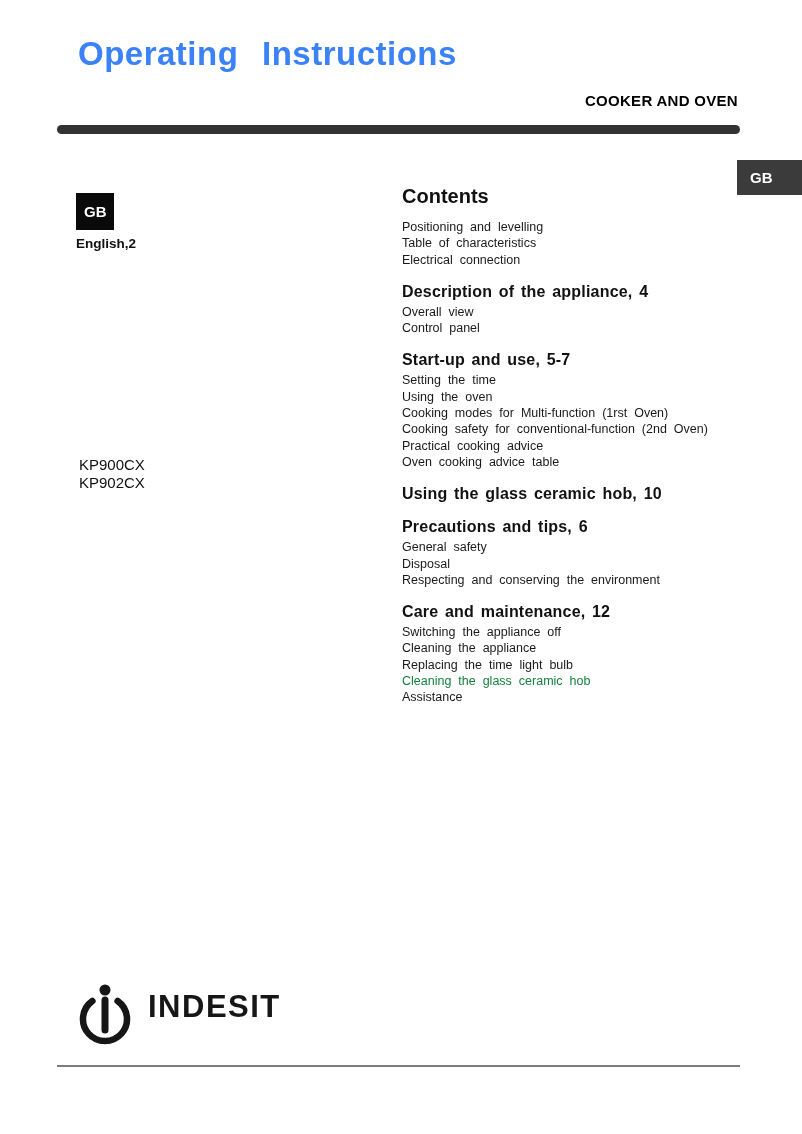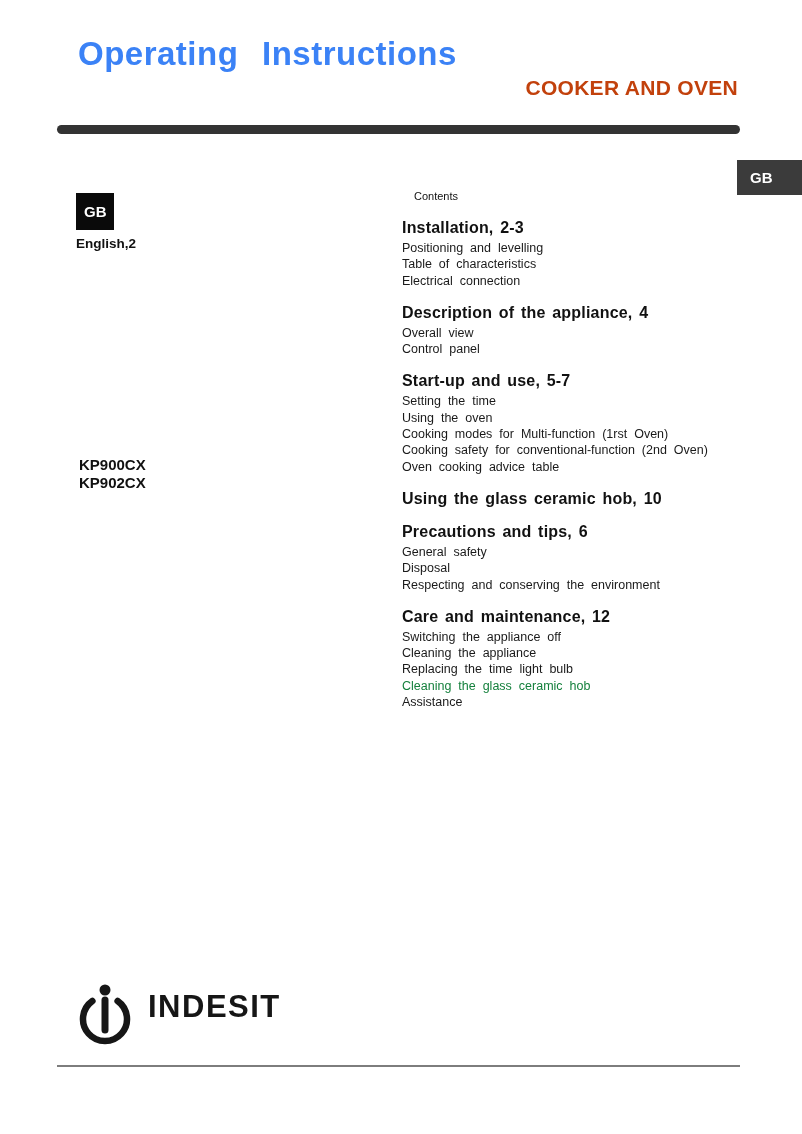--- a/index.html
+++ b/index.html
@@ -20,25 +20,25 @@
     top: 35px;
     font-size: 33px;
     font-weight: bold;
     letter-spacing: 0.5px;
     word-spacing: 14px;
     color: #3b82f6;
   }
   .doc-subtitle {
     position: absolute;
     right: 64px;
-    top: 76px;
-    font-size: 21px;
+    top: 92px;
+    font-size: 15px;
     font-weight: bold;
     letter-spacing: 0.3px;
-    color: #c2410c;
+    color: #000000;
   }
   .header-bar {
     position: absolute;
     left: 57px;
     top: 125px;
     width: 683px;
     height: 9px;
     background: #333333;
     border-radius: 5px;
   }
@@ -79,36 +79,35 @@
     left: 76px;
     top: 236px;
     font-size: 13.5px;
     font-weight: bold;
   }
   .model-list {
     position: absolute;
     left: 79px;
     top: 456px;
     font-size: 15px;
-    font-weight: bold;
+    font-weight: normal;
     line-height: 17.5px;
   }
 
   
   .toc {
     position: absolute;
     left: 402px;
     top: 188px;
     width: 350px;
   }
   .toc-heading {
-    font-size: 11px;
-    font-weight: normal;
+    font-size: 20px;
+    font-weight: bold;
     line-height: 16px;
-    margin-left: 12px;
   }
   .toc-section { margin-top: 15px; }
   .toc-title {
     font-size: 16px;
     font-weight: bold;
     line-height: 18px;
     margin-bottom: 3px;
     letter-spacing: 0.2px;
     word-spacing: 2px;
   }
@@ -164,38 +163,38 @@
 
 <div class="model-list">
   <div>KP900CX</div>
   <div>KP902CX</div>
 </div>
 
 <div class="toc">
   <div class="toc-heading">Contents</div>
 
   <div class="toc-section">
-    <div class="toc-title">Installation,  2-3</div>
     <div class="toc-item">Positioning and levelling</div>
     <div class="toc-item">Table of characteristics</div>
     <div class="toc-item">Electrical connection</div>
   </div>
 
   <div class="toc-section">
     <div class="toc-title">Description of the appliance,  4</div>
     <div class="toc-item">Overall view</div>
     <div class="toc-item">Control panel</div>
   </div>
 
   <div class="toc-section">
     <div class="toc-title">Start-up and use,  5-7</div>
     <div class="toc-item">Setting the time</div>
     <div class="toc-item">Using the oven</div>
     <div class="toc-item">Cooking modes for Multi-function (1rst Oven)</div>
     <div class="toc-item">Cooking safety for conventional-function (2nd Oven)</div>
+    <div class="toc-item">Practical cooking advice</div>
     <div class="toc-item">Oven cooking advice table</div>
   </div>
 
   <div class="toc-section">
     <div class="toc-title">Using the glass ceramic hob, 10</div>
   </div>
 
   <div class="toc-section">
     <div class="toc-title">Precautions and tips,  6</div>
     <div class="toc-item">General safety</div>

